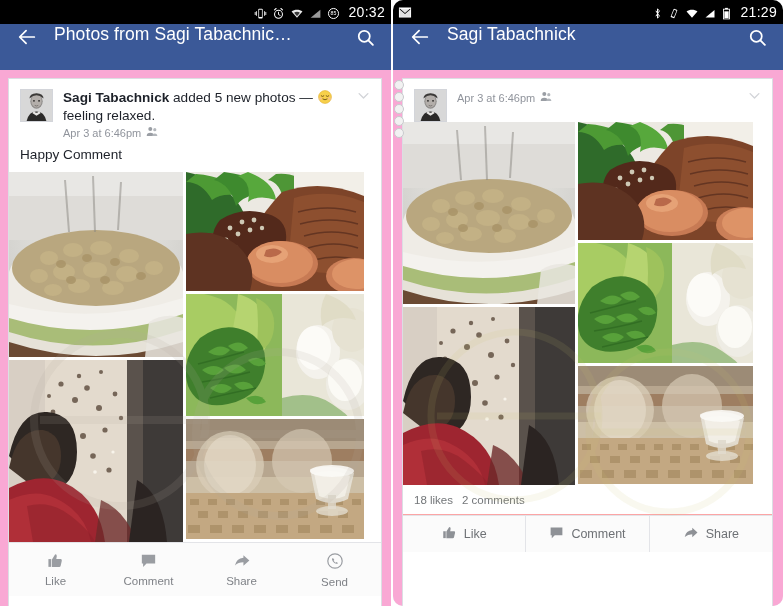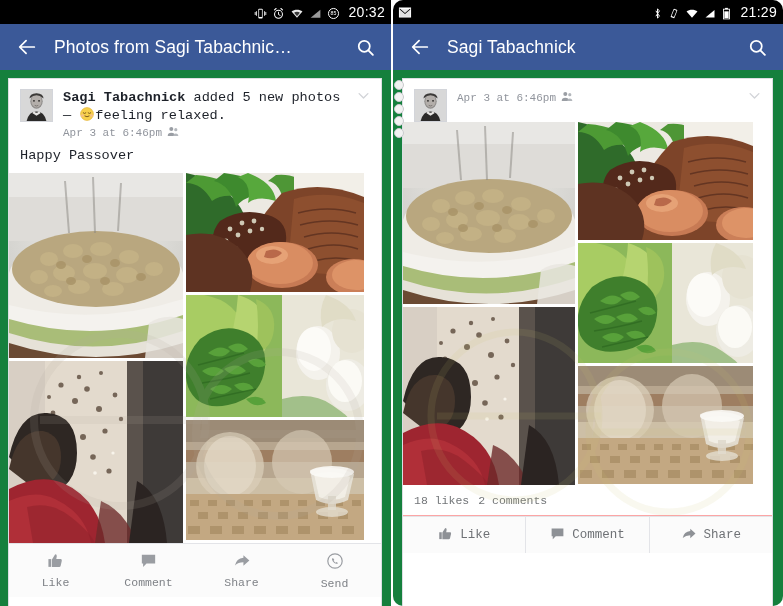--- a/index.html
+++ b/index.html
@@ -23,31 +23,31 @@
     font-size: 12.5px; letter-spacing: .2px;
   }
   .sb-left { display: flex; align-items: center; gap: 4px; flex: 1; }
   .sb-right { display: flex; align-items: flex-end; gap: 5px; }
   .sb-icon { display: inline-flex; align-items: center; justify-content: center; }
   .sb-time { font-size: 14px; font-weight: 400; margin-left: 3px; letter-spacing: .3px; }
 
   
   .actionbar {
     height: 46px; background: #3b5998; color: #ffffff;
-    display: flex; align-items: center; padding: 0 13px 0 14px;
+    display: flex; align-items: flex-start; padding: 0 13px 0 14px;
   }
   .ab-back { width: 26px; height: 26px; flex: none; display:flex; align-items:center; justify-content:center; }
   .ab-title {
     flex: 1; font-size: 17.5px; color: #ffffff; margin-left: 14px;
     white-space: nowrap; overflow: hidden; text-overflow: clip; letter-spacing: .1px;
   }
   .ab-search { width: 26px; height: 26px; flex: none; display:flex; align-items:center; justify-content:center; }
 
   
-  .page { position: relative; height: 536px; background: #15803d; padding-top: 8px; font-family: Liberation Mono, monospace; }
+  .page { position: relative; height: 536px; background: #f9a8d4; padding-top: 8px; }
   .card {
     background: #ffffff; margin: 0 9px 0 8px;
     border: 1px solid #dcdee3; border-bottom: none;
     height: 100%; overflow: hidden;
   }
   .right .card { margin: 0 10px 0 9px; }
 
   
   .post-head { display: flex; padding: 10px 10px 0 11px; position: relative; }
   .avatar {
@@ -230,21 +230,21 @@
               </span>
             </div>
           </div>
           <span class="chevron">
             <svg width="15" height="15" viewBox="0 0 24 24">
                 <path d="M5 9 L12 16 L19 9" stroke="#d2d4d8" stroke-width="2.2" fill="none" stroke-linecap="round" stroke-linejoin="round"></path>
               </svg>
           </span>
         </div>
 
-        <div class="post-msg">Happy Passover</div>
+        <div class="post-msg">Happy Comment</div>
 
         <div class="grid">
           <div class="col a">
             <div class="ph" style="height:185px">
               <svg viewBox="0 0 174 185" preserveAspectRatio="none">
                 <defs>
                   <radialGradient id="lg1" cx="50%" cy="28%" r="75%">
                       <stop offset="0%" stop-color="#efeeea"></stop>
                       <stop offset="100%" stop-color="#c9c8c4"></stop>
                     </radialGradient>

